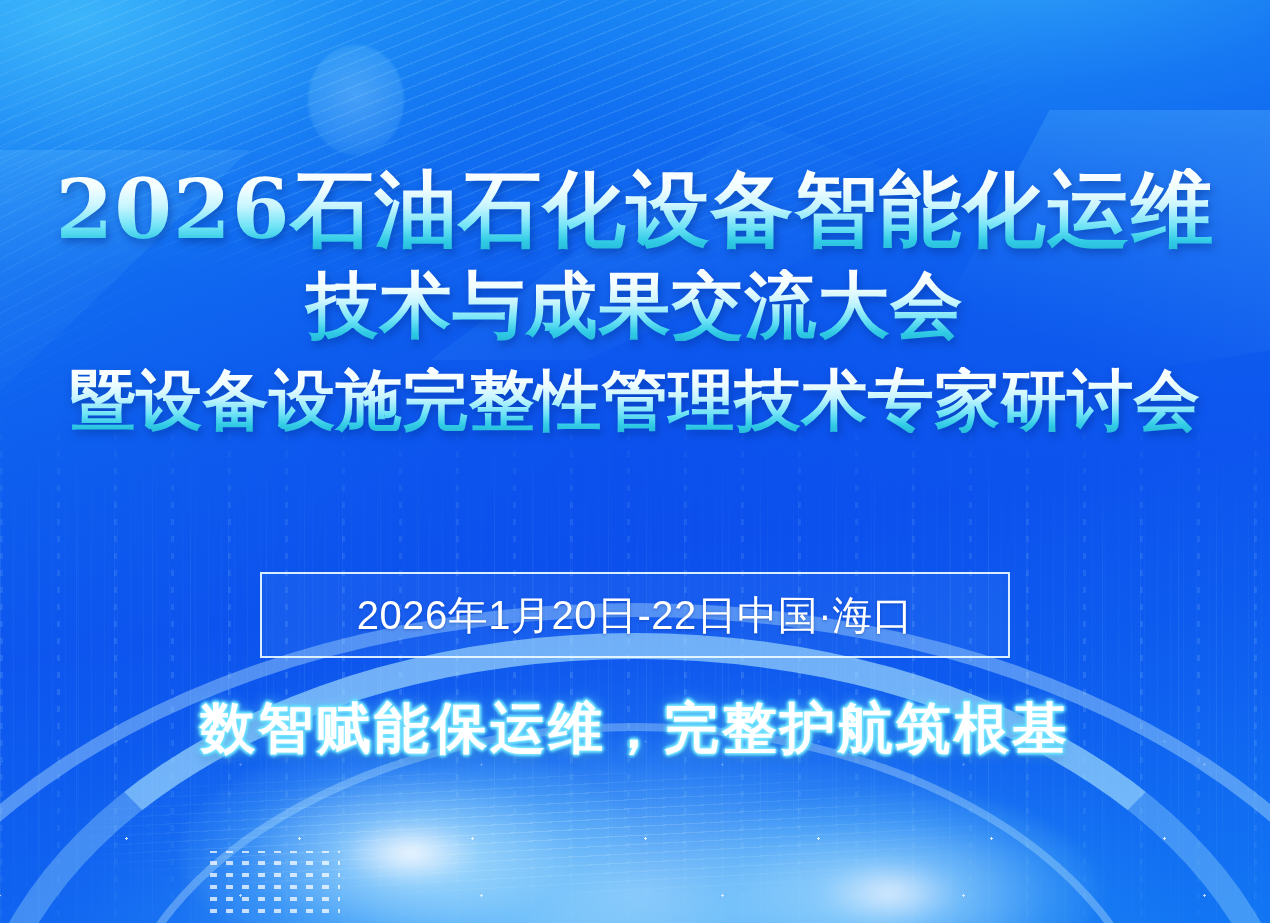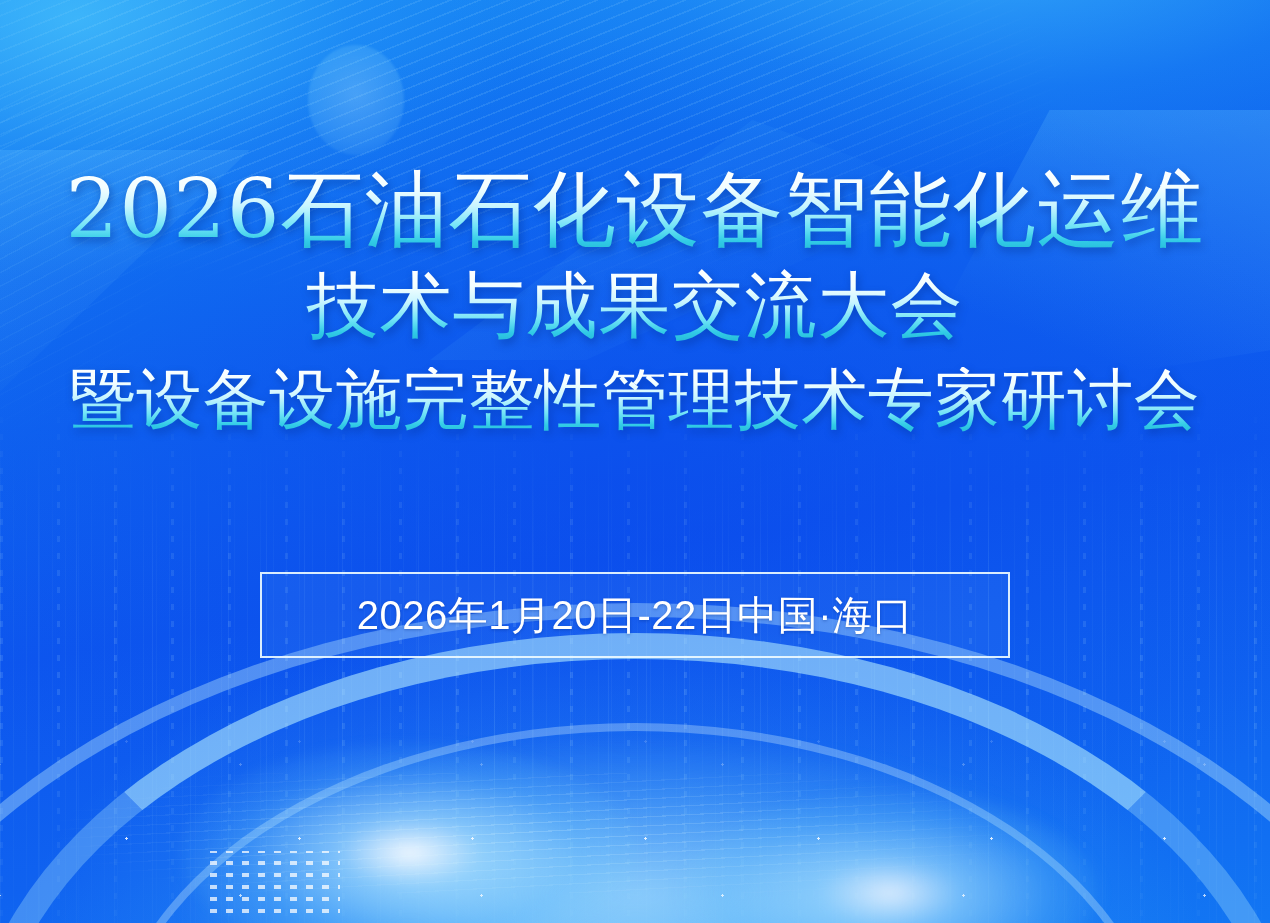--- a/index.html
+++ b/index.html
@@ -244,21 +244,21 @@
     z-index:10;
     width:100%;
     height:100%;
     text-align:center;
   }
 
   .title-group { position:absolute; left:0; right:0; top:168px; }
 
   .title-line {
     font-family:"DejaVu Serif", "Liberation Serif", serif;
-    font-weight:normal;
+    font-weight:bold;
     letter-spacing:1px;
     line-height:1.0;
     background:linear-gradient(180deg,
       #ffffff 0%,
       #f2feff 24%,
       #c8f5ff 46%,
       #72e4f7 70%,
       #31cbe6 88%,
       #26bcd9 100%);
     -webkit-background-clip:text;
@@ -359,15 +359,16 @@
       <div class="title-line title-1">2026石油石化设备智能化运维</div>
       <div class="title-line title-2">技术与成果交流大会</div>
       <div class="title-line title-3">暨设备设施完整性管理技术专家研讨会</div>
     </div>
 
     <div class="date-box">
       <span class="date-text">2026年1月20日-22日</span>
       <span class="place-text">中国·海口</span>
     </div>
 
+    <div class="slogan">数智赋能保运维，完整护航筑根基</div>
 
   </div>
 </div>
 
 </body></html>

